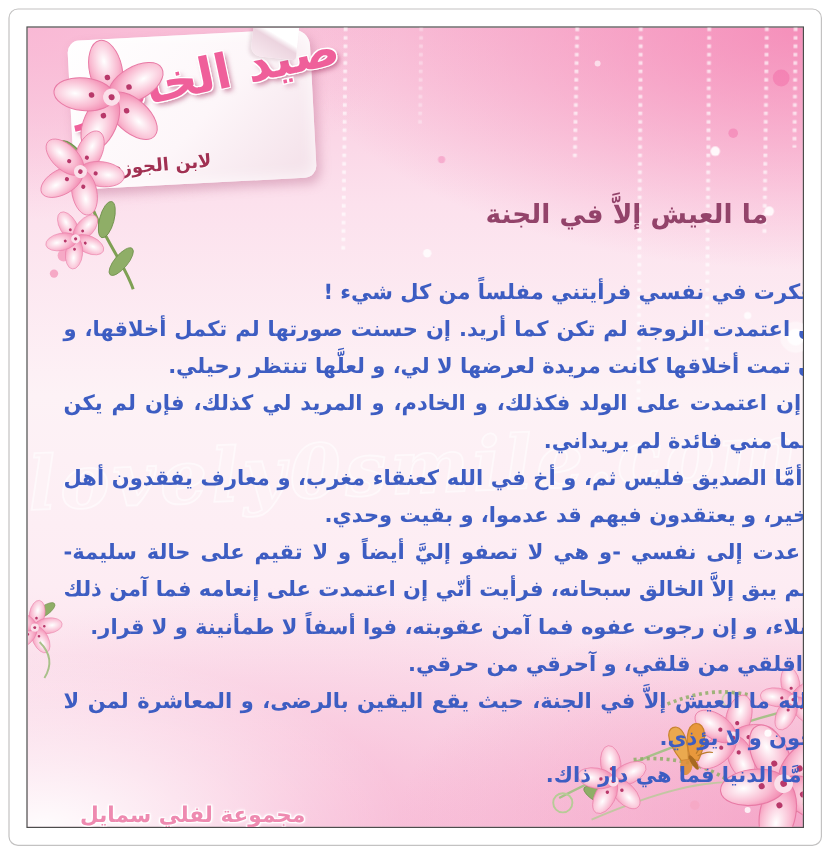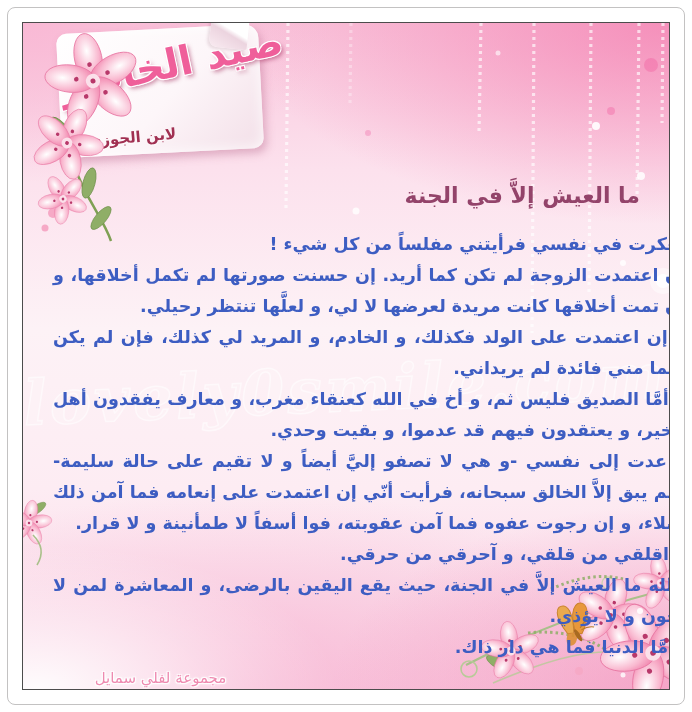--- a/index.html
+++ b/index.html
@@ -56,38 +56,38 @@
     color:#ef5f9a;transform:rotate(-9deg);
     text-shadow:-1px -1px 0 #fff,1px -1px 0 #fff,-1px 1px 0 #fff,1px 1px 0 #fff,
                 2px 3px 4px rgba(160,40,90,.55);
   }
   .book-author{
     position:absolute;left:26px;bottom:8px;
     font-size:15px;font-weight:bold;color:#a13052;transform:rotate(-2deg);
     text-shadow:0 1px 1px rgba(255,255,255,.8);
   }
   .heading{
-    position:absolute;top:160px;right:29px;
+    position:absolute;top:144px;right:29px;
     font-size:22px;font-weight:bold;color:#93436a;
     direction:rtl;
     text-align:center;
   }
   .body-text{
     position:absolute;left:30px;top:206px;width:633px;
     direction:rtl;text-align:justify;
     font-size:17.5px;font-weight:bold;color:#3d5dc2;
     line-height:31px;
   }
   .body-text p{margin:0;padding:0;}
   .footer{
     position:absolute;left:40px;top:646px;width:195px;text-align:center;
     color:#ee8ab0;direction:rtl;
   }
   .footer .group{
-    font-size:15px;font-weight:normal;
+    font-size:18px;font-weight:bold;
     text-shadow:-1px -1px 1px #fff,1px -1px 1px #fff,-1px 1px 1px #fff,1px 1px 1px #fff,0 0 4px #ffffff;
   }
   .footer .site{
     font-family:"DejaVu Serif",serif;font-style:italic;font-weight:bold;
     font-size:21px;direction:ltr;margin-top:1px;
     text-shadow:-1px -1px 1px #fff,1px -1px 1px #fff,-1px 1px 1px #fff,1px 1px 1px #fff,0 0 4px #ffffff;
   }
 </style>
 </head>
 <body>

